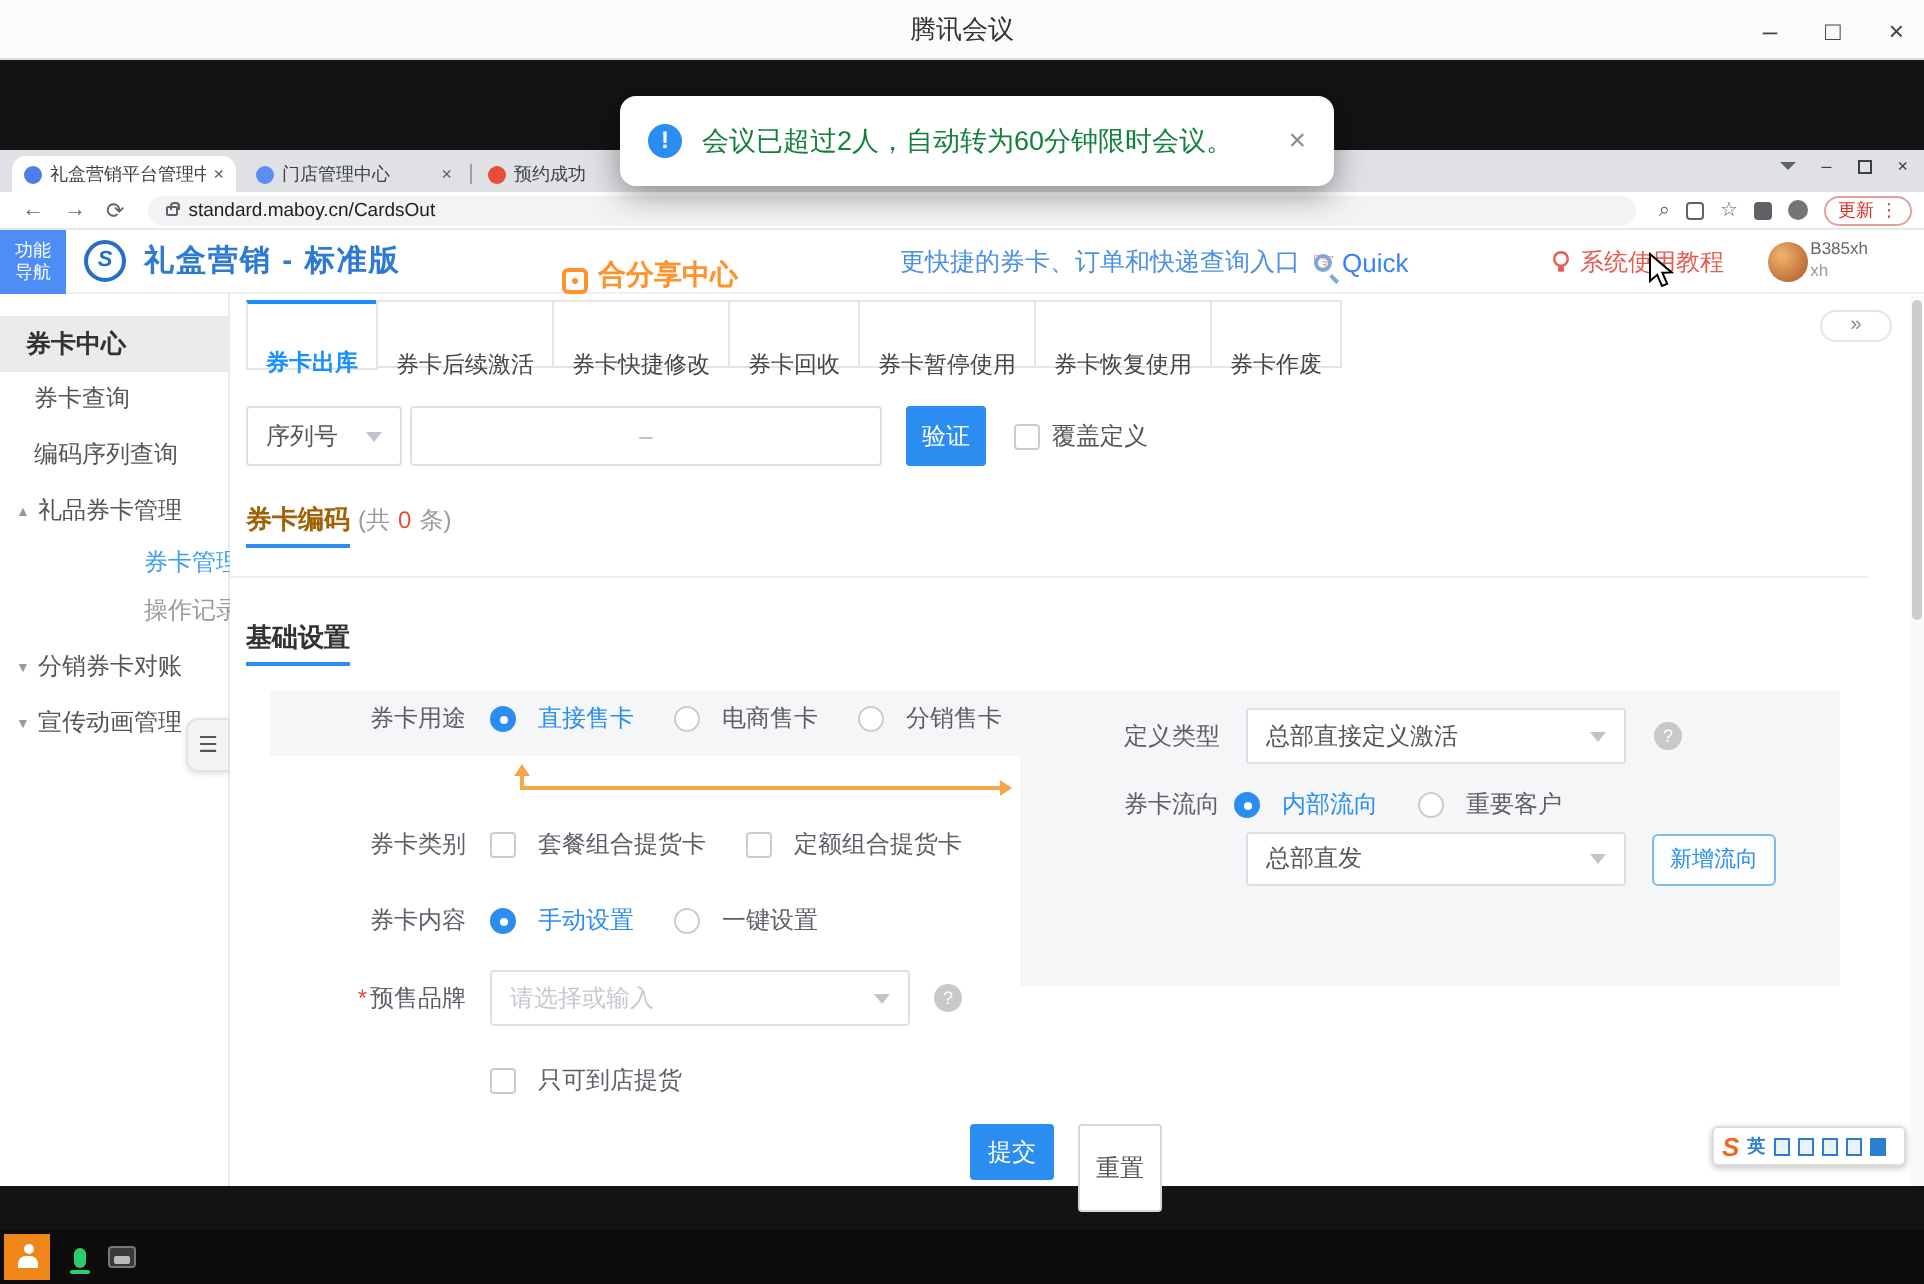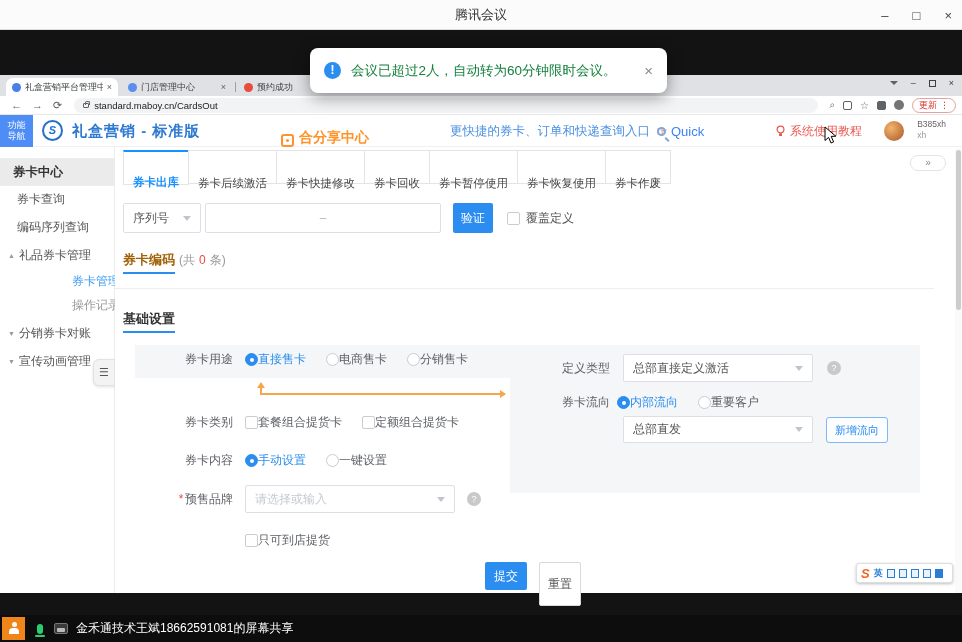--- a/index.html
+++ b/index.html
@@ -57,21 +57,21 @@
   .share-ic { width:13px; height:13px; border:2px solid #ff9229; border-radius:3px; position:relative; }
   .share-ic::after { content:""; position:absolute; left:3px; top:3px; width:3px; height:3px; background:#ff9229; border-radius:50%; }
   .promo { position:absolute; left:450px; top:0; height:32px; display:flex; align-items:center; gap:6px; font-size:12.5px; color:#4a90e2; }
   .hand-ic { color:#e8594f; font-size:13px; }
   .quick { position:absolute; left:657px; top:0; height:32px; display:flex; align-items:center; gap:5px; color:#3b82f6; font-size:13px; }
   .mag { width:9px; height:9px; border:2px solid #7ea8d8; border-radius:50%; position:relative; }
   .mag::after { content:""; position:absolute; left:7px; top:8px; width:5px; height:2px; background:#7ea8d8; transform:rotate(45deg); transform-origin:0 0; }
   .tutorial { position:absolute; right:100px; top:0; height:32px; display:flex; align-items:center; gap:4px; color:#e8594f; font-size:12px; }
   .avatar { position:absolute; right:58px; top:6px; width:20px; height:20px; border-radius:50%;
             background:radial-gradient(circle at 35% 35%, #f2b56b, #a8552a); }
-  .user-box { position:absolute; right:16px; top:4px; font-size:8.5px; color:#666; line-height:1.35; }
+  .user-box { position:absolute; right:28px; top:4px; font-size:8.5px; color:#666; line-height:1.35; }
   .user-box .sub { color:#999; }
 
   
   .workspace { position:absolute; top:72px; left:0; right:0; bottom:0; }
   .sidebar { position:absolute; left:0; top:0; width:115px; height:100%; background:#fff; border-right:1px solid #ececec; }
   .side-title { position:absolute; top:11px; left:0; right:0; height:28px; background:#ebebeb; line-height:28px; padding-left:13px; font-size:12.5px; font-weight:bold; color:#333; }
   .side-item { position:absolute; left:0; right:0; height:26px; line-height:26px; font-size:12px; color:#555; white-space:nowrap; }
   .pl-item { padding-left:17px; }
   .pl-group { padding-left:8px; }
   .pl-child { padding-left:28px;margin-left:44px; }
@@ -112,21 +112,21 @@
 
   .grey-band { position:absolute; left:20px; top:198px; width:785px; height:33px; background:#f5f6f7; }
   .grey-panel { position:absolute; left:395px; top:198px; width:410px; height:148px; background:#f5f6f7; }
 
   .frow { position:absolute; left:8px; display:flex; align-items:center; font-size:12px; color:#5c5f66; }
   .flabel { width:110px; text-align:right; margin-right:12px; flex:0 0 110px; white-space:nowrap; }
   .req { color:#e84c3d; margin-right:2px; }
   .radio { width:13px; height:13px; border-radius:50%; border:1px solid #c9ccd3; background:#fff; flex:0 0 13px; position:relative; }
   .radio.sel-r { background:#2b8df0; border-color:#2b8df0; }
   .radio.sel-r::after { content:""; position:absolute; left:4px; top:4px; width:4px; height:4px; border-radius:50%; background:#fff; }
-  .opt { display:flex; align-items:center; gap:0; margin-right:20px; }
+  .opt { display:flex; align-items:center; gap:11px; margin-right:20px; }
   .opt .on { color:#2b8df0; }
   .qicon { width:14px; height:14px; border-radius:50%; background:#c9c9c9; color:#fff; font-size:9px; text-align:center; line-height:14px; flex:0 0 14px; }
 
   .arrow-v { position:absolute; left:145px; top:237px; width:2px; height:10px; background:#f7a54a; }
   .arrow-v::before { content:""; position:absolute; top:-6px; left:-3px; border:4px solid transparent; border-bottom:6px solid #f7a54a; }
   .arrow-h { position:absolute; left:145px; top:246px; width:245px; height:2px; background:#f7a54a; }
   .arrow-h::after { content:""; position:absolute; right:-5px; top:-3px; border:4px solid transparent; border-left:6px solid #f7a54a; }
 
   .p-row { position:absolute; display:flex; align-items:center; font-size:12px; color:#5c5f66; }
   .p-label { width:100px; text-align:right; margin-right:13px; flex:0 0 100px; }
@@ -426,20 +426,19 @@
     <span class="banner-text">会议已超过2人，自动转为60分钟限时会议。</span>
     <span class="banner-close">×</span>
   </div>
 
   <div class="taskbar">
     <div class="tb-app">
         <span class="person"></span>
       </div>
     <span class="mic"></span>
     <span class="shr-ic"></span>
-    <span class="tb-text">金禾通技术王斌18662591081的屏幕共享</span>
   </div>
 
 </div>
 
 <svg class="cursor" width="14" height="18" viewBox="0 0 14 18">
   <path d="M1 1 L1 14.5 L4.6 11.4 L7 17 L9.6 15.9 L7.2 10.4 L11.8 10.2 Z" fill="#fff" stroke="#000" stroke-width="1"></path>
 </svg>
 
 </body></html>

